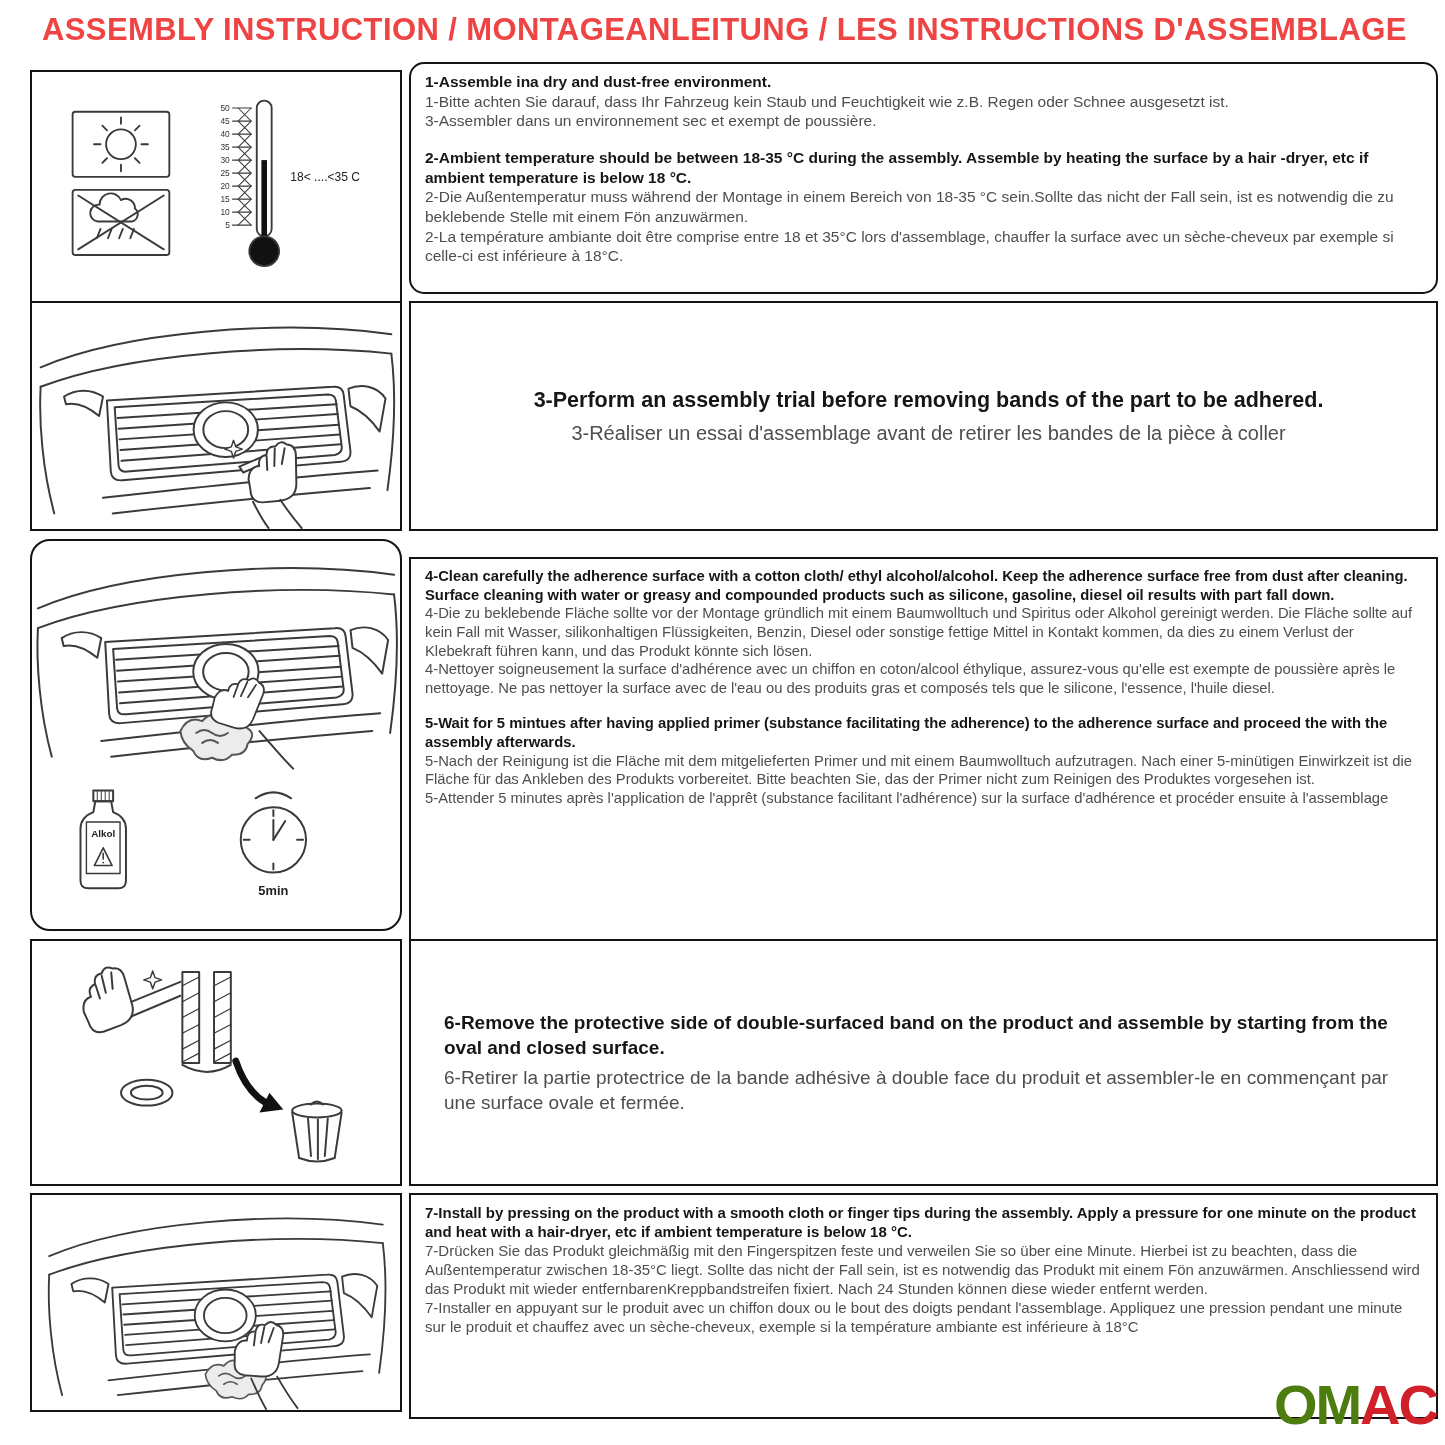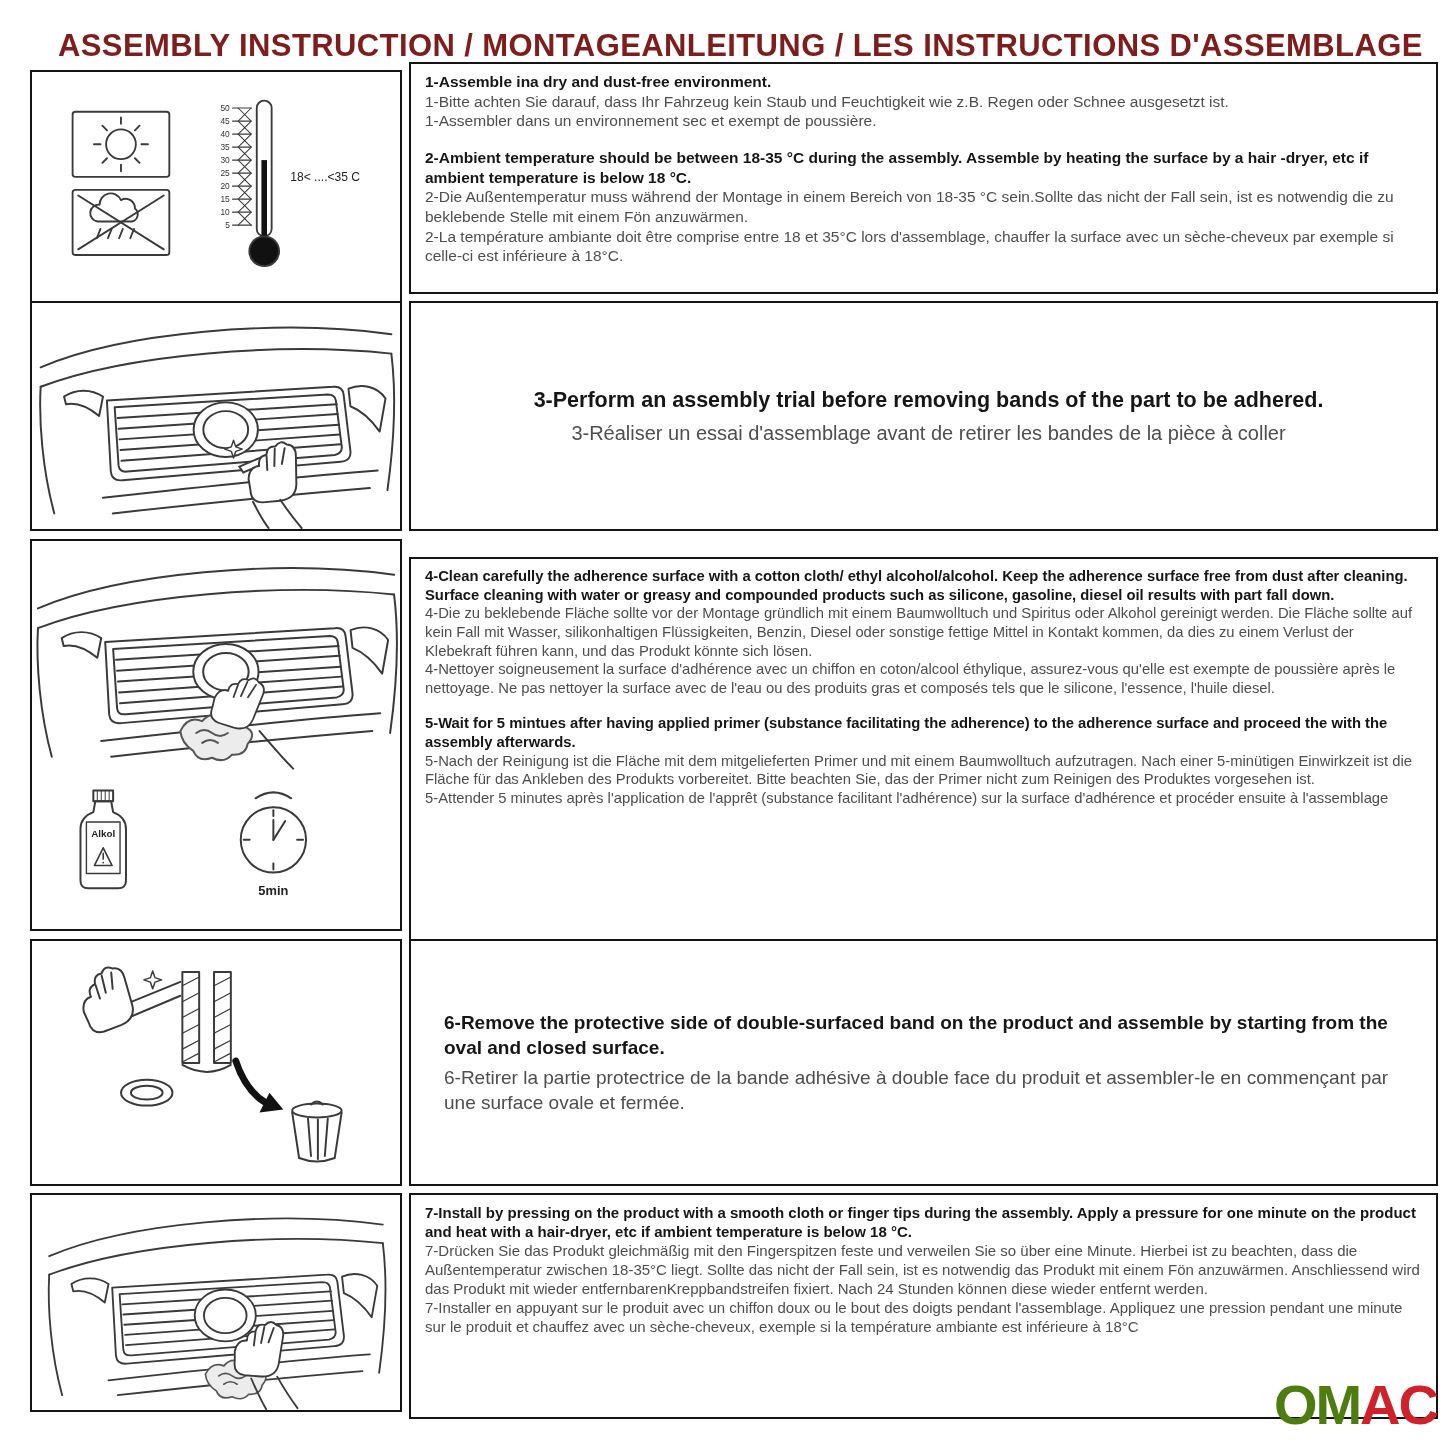--- a/index.html
+++ b/index.html
@@ -6,47 +6,47 @@
   html, body { margin: 0; padding: 0; }
   body {
     width: 1445px; height: 1445px;
     background: #ffffff;
     font-family: "Liberation Sans", "DejaVu Sans", sans-serif;
     position: relative;
     overflow: hidden;
     color: #1c1c1c;
   }
   .title {
-    position: absolute; left: 42px; top: 12px; margin: 16px;
+    position: absolute; left: 42px; top: 12px; margin: 0;
     font-size: 31px; font-weight: 800; letter-spacing: 0.4px;
-    color: #7f1d1d; white-space: nowrap;
+    color: #ef4444; white-space: nowrap;
   }
   .box {
     position: absolute; border: 2px solid #141414; background: #fff;
   }
   .illus svg { display: block; width: 100%; height: 100%; }
   .txt { padding: 8px 14px; }
   .p { margin: 0; }
   .en { font-weight: bold; color: #161616; }
   .tr { color: #4e4e4e; font-weight: 400; }
   .mt { margin-top: 17px; }
 
   
   .s1-illus { left: 30px; top: 70px;  width: 372px; height: 236px; padding-left: 22px; }
-  .s1-txt   { left: 409px; top: 62px; width: 1029px; height: 232px; font-size: 15.5px; line-height: 1.27; }
+  .s1-txt   { left: 409px; top: 62px; width: 1029px; height: 232px; font-size: 15.5px; line-height: 1.27; border-radius: 15px; }
 
   
   .s2-illus { left: 30px; top: 301px;  width: 372px; height: 230px; }
   .s2-txt   { left: 409px; top: 301px; width: 1029px; height: 230px; font-size: 20px; line-height: 1.32;
               display: flex; flex-direction: column; justify-content: center; padding-left: 24px; align-items: center; }
   .s2-txt .en { font-size: 21.5px; }
   .s2-txt .p  { margin: 3px 0; max-width: 935px; }
 
   
-  .s3-illus { left: 30px; top: 539px;  width: 372px; height: 392px; }
+  .s3-illus { left: 30px; top: 539px;  width: 372px; height: 392px; border-radius: 20px; }
   .s3-txt   { left: 409px; top: 557px; width: 1029px; height: 392px; font-size: 14.8px; line-height: 1.26; }
 
   
   .s4-illus { left: 30px; top: 939px;  width: 372px; height: 247px; }
   .s4-txt   { left: 409px; top: 939px; width: 1029px; height: 247px; font-size: 19px; line-height: 1.32;
               display: flex; flex-direction: column; justify-content: center; padding-left: 33px; }
   .s4-txt .p { margin: 2px 0; max-width: 945px; }
 
   
   .s5-illus { left: 30px; top: 1193px;  width: 372px; height: 219px; }
@@ -147,21 +147,21 @@
       <text x="189" y="131">15</text>
       <text x="189" y="145">10</text>
       <text x="189" y="159">5</text>
     </g>
     <text x="254" y="108" font-size="13" fill="#222">18&lt; ....&lt;35 C</text>
   </svg>
 </div>
 <div class="box txt s1-txt">
   <p class="p en">1-Assemble ina dry and dust-free environment.</p>
   <p class="p tr">1-Bitte achten Sie darauf, dass Ihr Fahrzeug kein Staub und Feuchtigkeit wie z.B. Regen oder Schnee ausgesetzt ist.</p>
-  <p class="p tr">1-Assembler dans un environnement sec et exempt de poussière.</p>
+  <p class="p tr">3-Assembler dans un environnement sec et exempt de poussière.</p>
   <p class="p en mt">2-Ambient temperature should be between 18-35 °C  during the assembly. Assemble by heating the surface by a hair -dryer, etc if ambient temperature is below 18 °C.</p>
   <p class="p tr">2-Die Außentemperatur muss während der Montage in einem Bereich von 18-35 °C  sein.Sollte das nicht der Fall sein, ist es notwendig die zu beklebende Stelle mit einem Fön anzuwärmen.</p>
   <p class="p tr">2-La température ambiante doit être comprise entre 18 et 35°C lors d'assemblage, chauffer la surface avec un sèche-cheveux par exemple si celle-ci est inférieure à 18°C.</p>
 </div>
 
 <div class="box illus s2-illus">
   <svg viewBox="0 0 372 232">
     <use href="#car"></use>
     <path d="M210,168 L238,156 L242,162 L214,174 Z" fill="#fff" stroke="#3a3a3a" stroke-width="2"></path>
     <use href="#sparkle" transform="translate(204,150)"></use>

